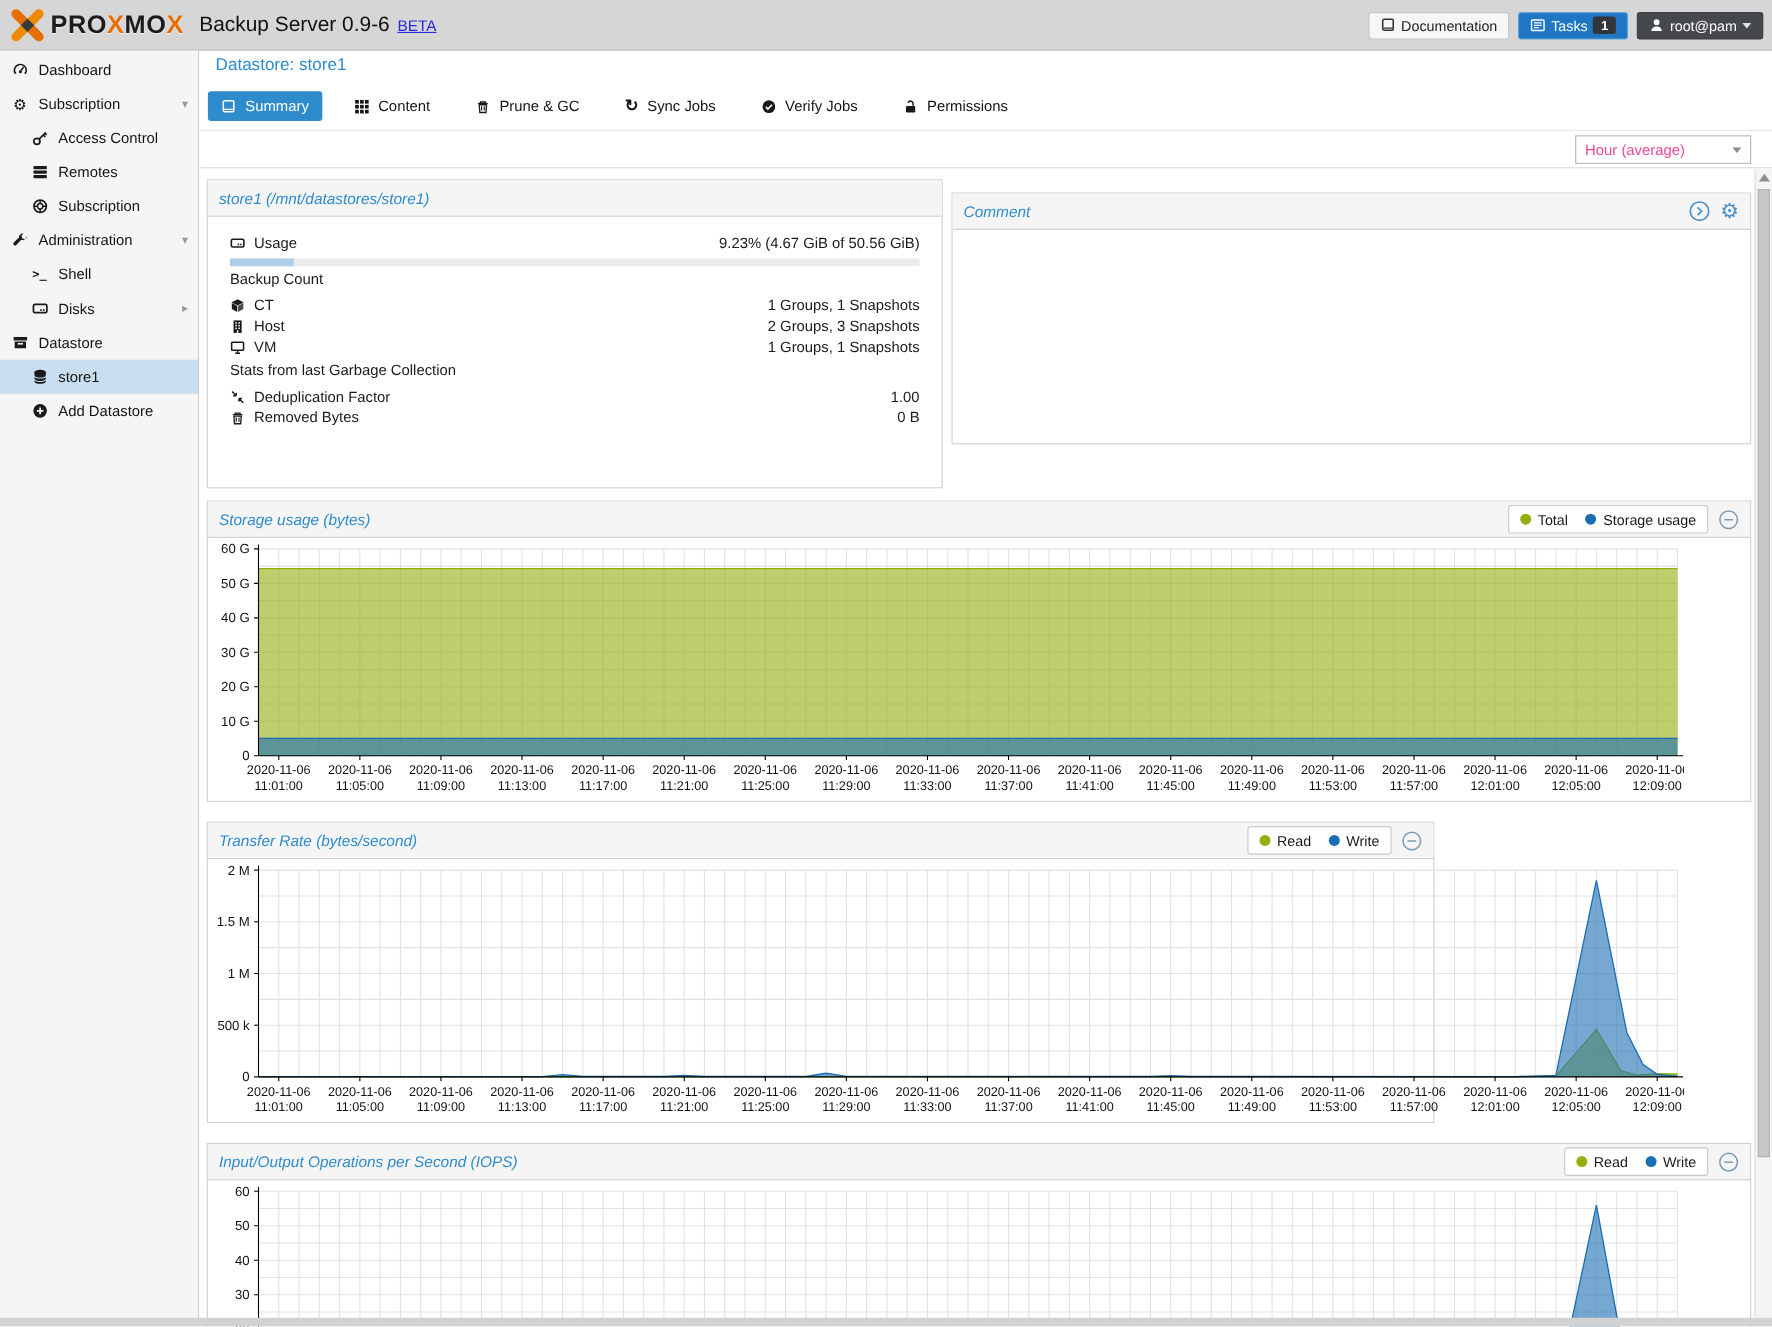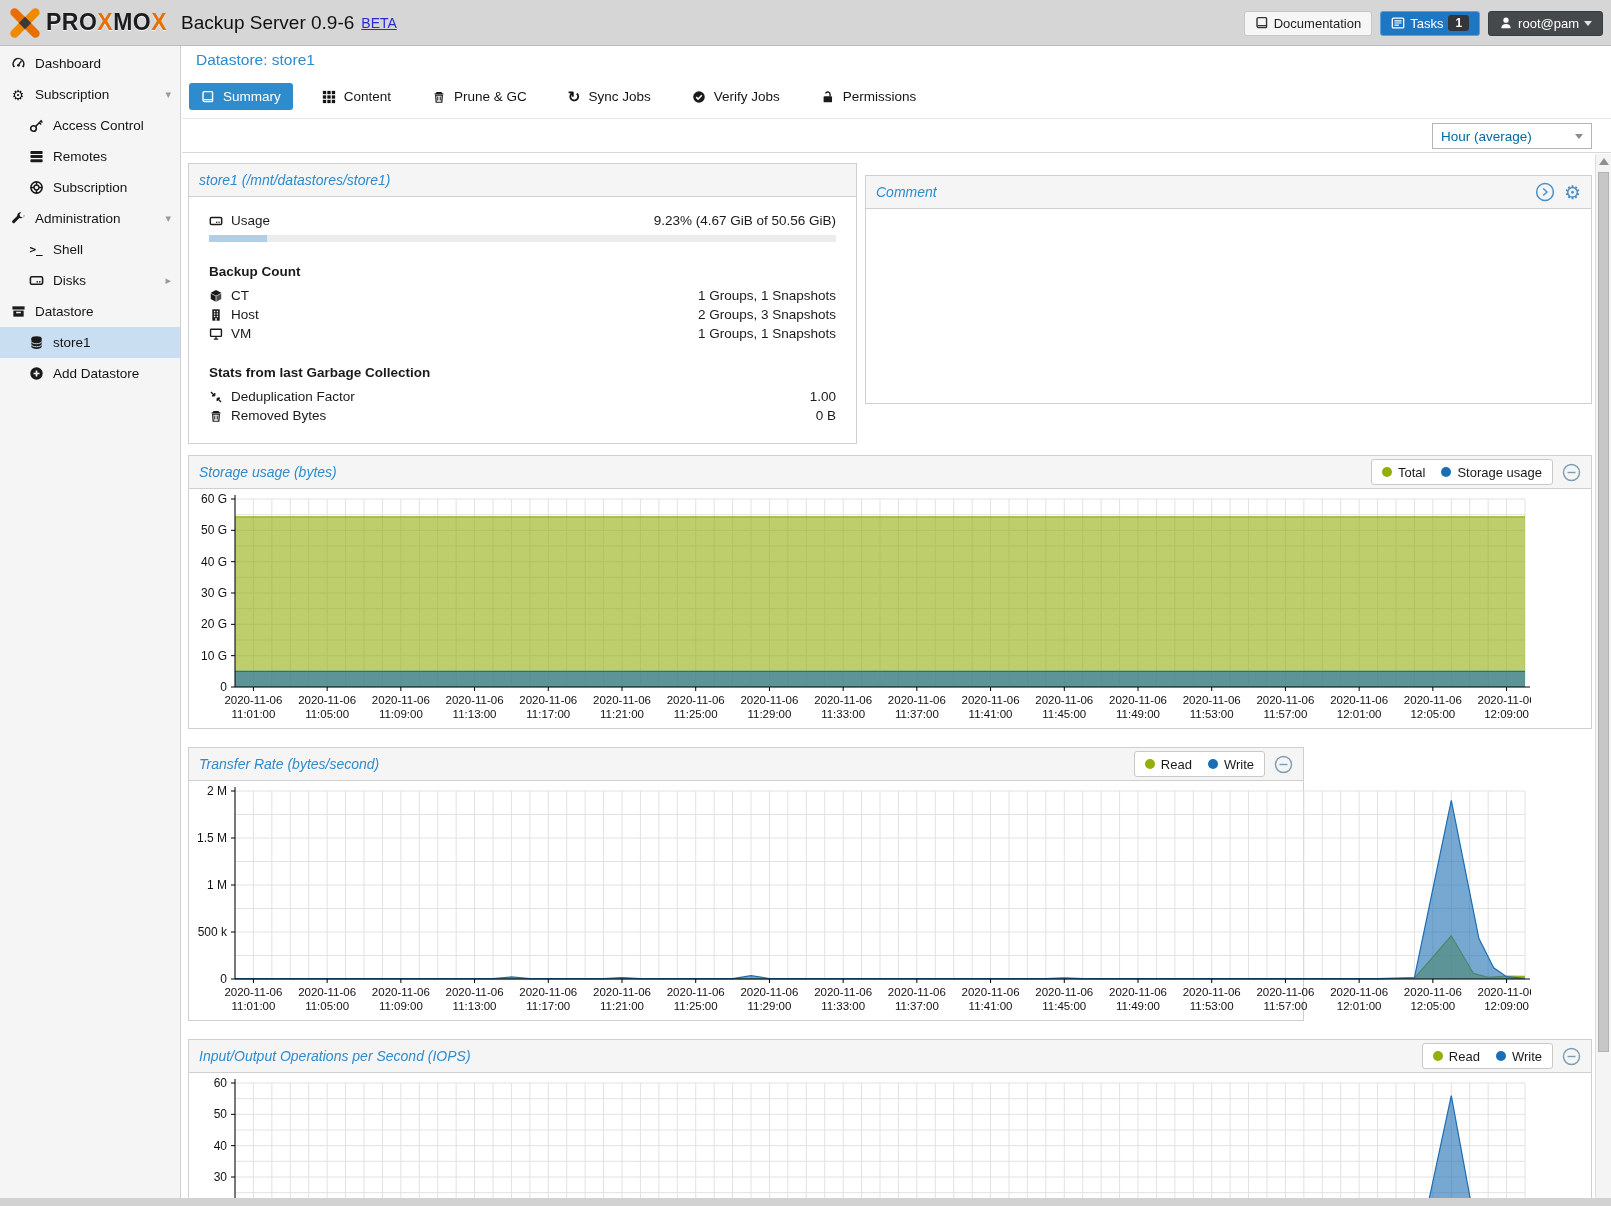--- a/index.html
+++ b/index.html
@@ -44,42 +44,42 @@
   
   .page-title { position:absolute; left:196px; top:51px; font-size:15.5px; color:#2e8bcc; }
   .tabs { position:absolute; left:189px; top:83px; display:flex; gap:17px; }
   .tab { height:27px; display:flex; align-items:center; gap:8px; padding:0 12px;
          border-radius:3px; font-size:13.5px; color:#141414; }
   .tab.active { background:#2e8bcc; color:#fff; }
   .toolbar { position:absolute; left:182px; right:0; top:118px; height:35px;
              border-top:1px solid #e6e6e6; border-bottom:1px solid #d8d8d8; background:#fff; }
   .tf-select { position:absolute; right:19px; top:4px; width:160px; height:26px;
                border:1px solid #b5b5b5; background:#fff; display:flex; align-items:center;
-               justify-content:space-between; padding:0 8px; font-size:13.5px; color:#0369a1; }
+               justify-content:space-between; padding:0 8px; font-size:13.5px; color:#ec4899; }
   .tf-caret { width:0; height:0; border-left:4px solid transparent; border-right:4px solid transparent;
               border-top:5px solid #8a8a8a; }
 
   
   .panel { position:absolute; background:#fff; border:1px solid #cfcfcf; }
   .panel-h { height:33px; background:#f5f5f5; border-bottom:1px solid #cfcfcf;
              display:flex; align-items:center; padding:0 10px; }
   .panel-title { color:#2e8bcc; font-size:14px;font-style:italic; }
   .ph-tools { margin-left:auto; display:flex; align-items:center; gap:9px; }
 
   .p-summary { left:188px; top:163px; width:669px; height:281px; }
   .p-comment { left:865px; top:175px; width:727px; height:229px; }
   .p-storage { left:188px; top:455px; width:1404px; height:274px; }
   .p-transfer { left:188px; top:747px; width:1116px; height:274px; }
   .p-iops { left:188px; top:1039px; width:1404px; height:274px; }
 
   .sum-body { padding:14px 20px 0 20px; font-size:13.5px; }
   .kv { display:flex; align-items:center; height:19px; }
   .kv .lbl { display:flex; align-items:center; gap:8px; }
   .kv .val { margin-left:auto; }
-  .sec-title { font-weight:bold; margin-top:22px; margin-bottom:5px; height:17px; }
+  .sec-title { font-weight:normal; margin-top:4px; margin-bottom:5px; height:17px; }
   .progress { margin-top:5px; height:7px; background:#ececec; }
   .progress .fill { height:100%; background:#aecfe9; }
   .ico13 { width:14px; height:14px; display:inline-flex; }
 
   .legend-box { display:flex; align-items:center; gap:16px; height:26px; padding:0 10px;
                 border:1px solid #c9c9c9; border-radius:3px; background:#fff; font-size:13px; }
   .lg-item { display:flex; align-items:center; gap:6px; }
   .lg-dot { width:10px; height:10px; border-radius:50%; display:inline-block; }
 
   

